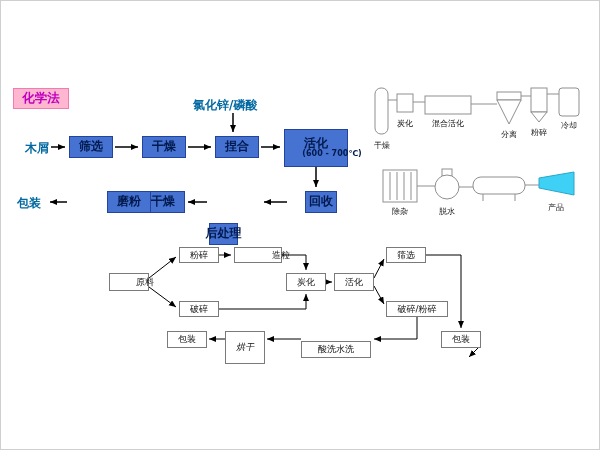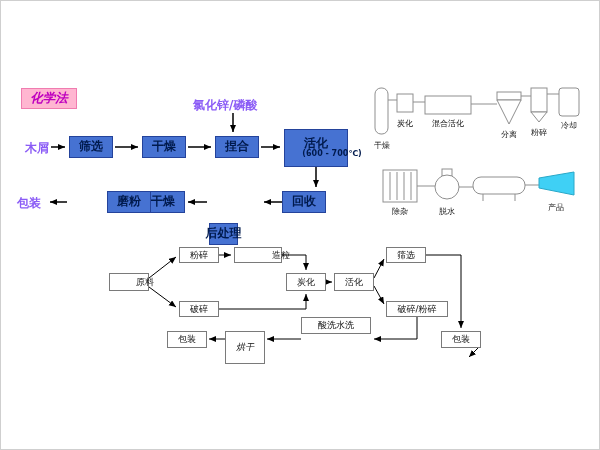--- a/index.html
+++ b/index.html
@@ -11,21 +11,21 @@
   }
   svg.overlay{ position:absolute; left:0; top:0; pointer-events:none; }
 
   
   .methodlabel{
     position:absolute; background:#ffb6d1; border:1px solid #f07cb0;
     color:#bf00bf; font-weight:bold; font-size:12.5px;
     display:flex; align-items:center; justify-content:center;
   }
   .redtext{
-    position:absolute; color:#8b5cf6; font-weight:bold; font-size:12px;
+    position:absolute; color:#0369a1; font-weight:bold; font-size:12px;
     white-space:nowrap;
   }
   .bluebox{
     position:absolute; background:#4672d2; border:1px solid #24439b;
     color:#001a4d; font-weight:bold; font-size:12px;
     display:flex; flex-direction:column; align-items:center; justify-content:center;
     line-height:1.1; white-space:nowrap;
   }
   .bluebox .sub{ font-size:8px; font-weight:bold;margin-left:32px; }
 
@@ -75,38 +75,38 @@
       <line x1="373" y1="285" x2="383" y2="303" marker-end="url(#arr)"></line>
       <polyline points="425,254 460,254 460,327" marker-end="url(#arr)"></polyline>
       <polyline points="416,316 416,338 373,338" marker-end="url(#arr)"></polyline>
       <line x1="300" y1="338" x2="266" y2="338" marker-end="url(#arr)"></line>
       <line x1="224" y1="338" x2="208" y2="338" marker-end="url(#arr)"></line>
 
       <line x1="477" y1="347" x2="468" y2="356" marker-end="url(#arr)"></line>
     </g>
   </svg>
 
-  <div class="methodlabel" style="left:20px; top:87px; width:56px; height:21px;font-style:italic;">化学法</div>
+  <div class="methodlabel" style="left:12px; top:87px; width:56px; height:21px;">化学法</div>
 
   <div class="redtext" style="left:192px; top:96px;">氯化锌/磷酸</div>
 
   <div class="redtext" style="left:24px; top:139px;font-family:Liberation Serif, serif;">木屑</div>
 
   <div class="redtext" style="left:16px; top:194px;">包装</div>
 
   <div class="bluebox" style="left:68px; top:135px; width:44px; height:22px;">筛选</div>
   <div class="bluebox" style="left:141px; top:135px; width:44px; height:22px;">干燥</div>
   <div class="bluebox" style="left:214px; top:135px; width:44px; height:22px;">捏合</div>
 
   <div class="bluebox" style="left:283px; top:128px; width:64px; height:38px;">
     <span>活化</span>
     <span class="sub">(600 - 700℃)</span>
   </div>
 
-  <div class="bluebox" style="left:281px; top:190px; width:44px; height:22px;">回收</div>
+  <div class="bluebox" style="left:304px; top:190px; width:32px; height:22px;">回收</div>
   <div class="bluebox" style="left:208px; top:190px; width:29px; height:22px;margin-top:32px;">后处理</div>
   <div class="bluebox" style="left:140px; top:190px; width:44px; height:22px;">干燥</div>
   <div class="bluebox" style="left:68px; top:190px; width:44px; height:22px;margin-left:38px;">磨粉</div>
 
   <svg style="position:absolute; left:368px; top:83px;" width="228" height="138">
     <g stroke="#8f8f8f" stroke-width="1" fill="#ffffff">
 
       <rect x="6" y="4" width="13" height="46" rx="6"></rect>
       <line x1="19" y1="16" x2="28" y2="16"></line>
 
@@ -159,17 +159,17 @@
 
   <div class="pbox" style="left:108px; top:272px; width:40px; height:18px;padding-left:32px;">原料</div>
   <div class="pbox" style="left:178px; top:246px; width:40px; height:16px;">粉碎</div>
   <div class="pbox" style="left:233px; top:246px; width:40px; height:16px;padding-left:46px;">造粒</div>
   <div class="pbox" style="left:178px; top:300px; width:40px; height:16px;">破碎</div>
   <div class="pbox" style="left:285px; top:272px; width:40px; height:18px;">炭化</div>
   <div class="pbox" style="left:333px; top:272px; width:40px; height:18px;">活化</div>
   <div class="pbox" style="left:385px; top:246px; width:40px; height:16px;">筛选</div>
   <div class="pbox" style="left:385px; top:300px; width:62px; height:16px;">破碎/粉碎</div>
   <div class="pbox" style="left:440px; top:330px; width:40px; height:17px;">包装</div>
-  <div class="pbox" style="left:300px; top:316px; width:70px; height:17px;">酸洗水洗</div>
+  <div class="pbox" style="left:300px; top:340px; width:70px; height:17px;">酸洗水洗</div>
   <div class="pbox" style="left:224px; top:330px; width:40px; height:33px;font-style:italic;">烘干</div>
   <div class="pbox" style="left:166px; top:330px; width:40px; height:17px;">包装</div>
 
 </div>
 
 </body></html>

